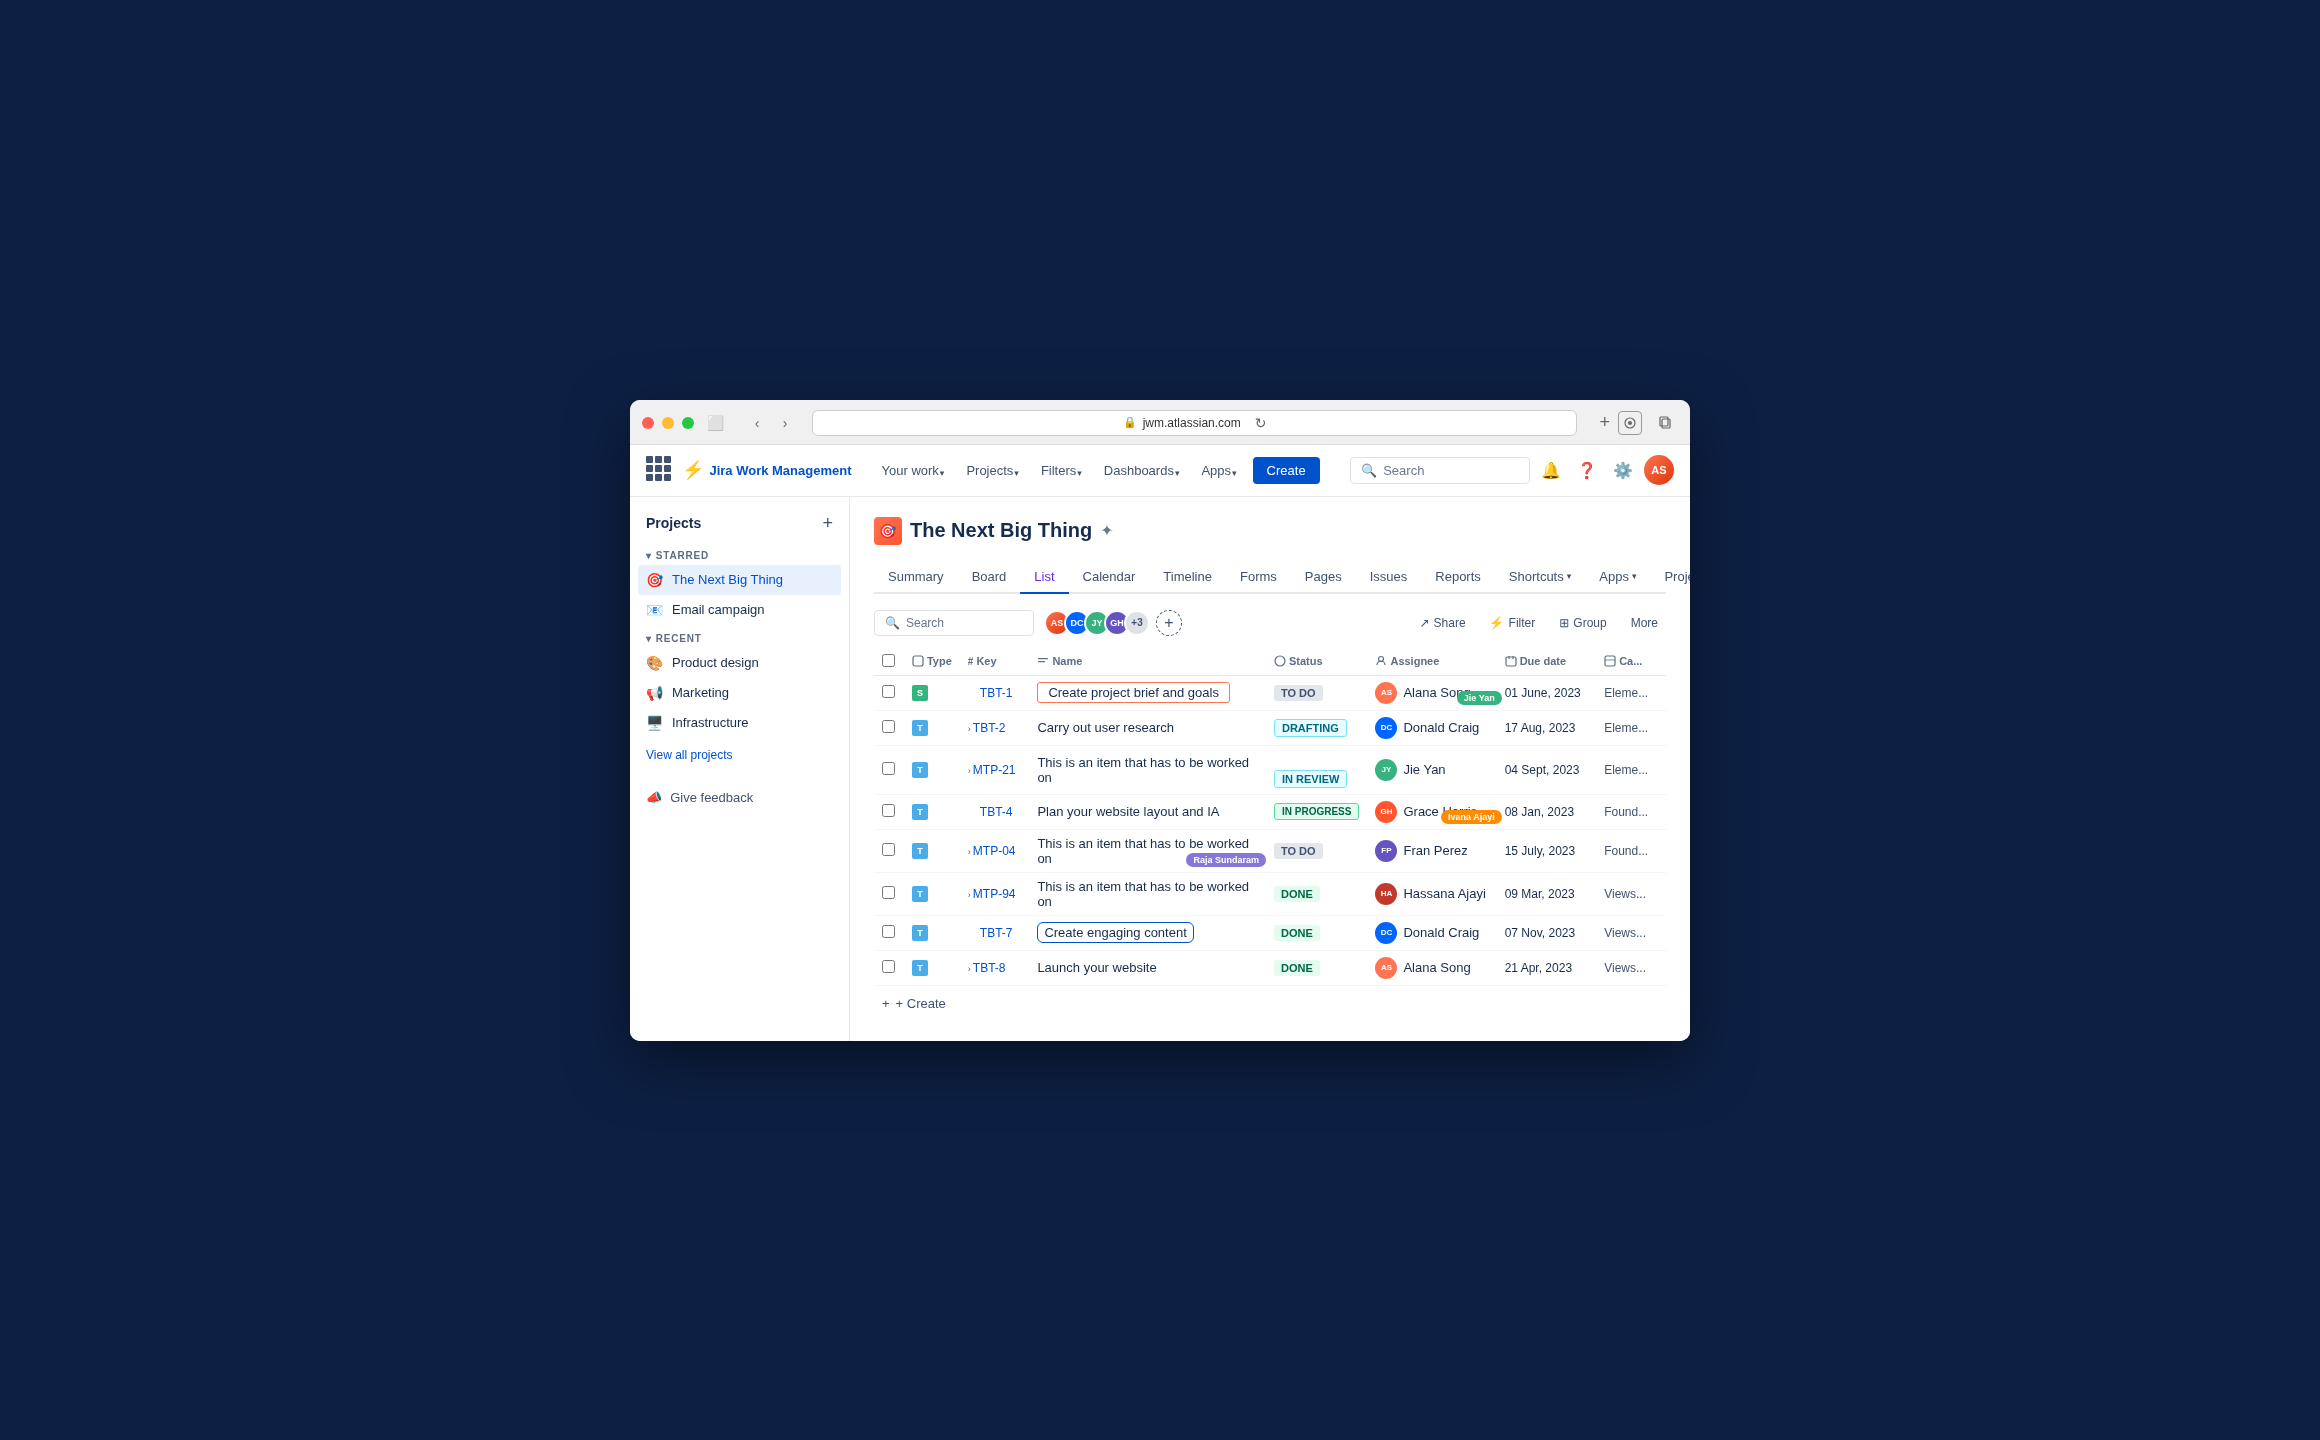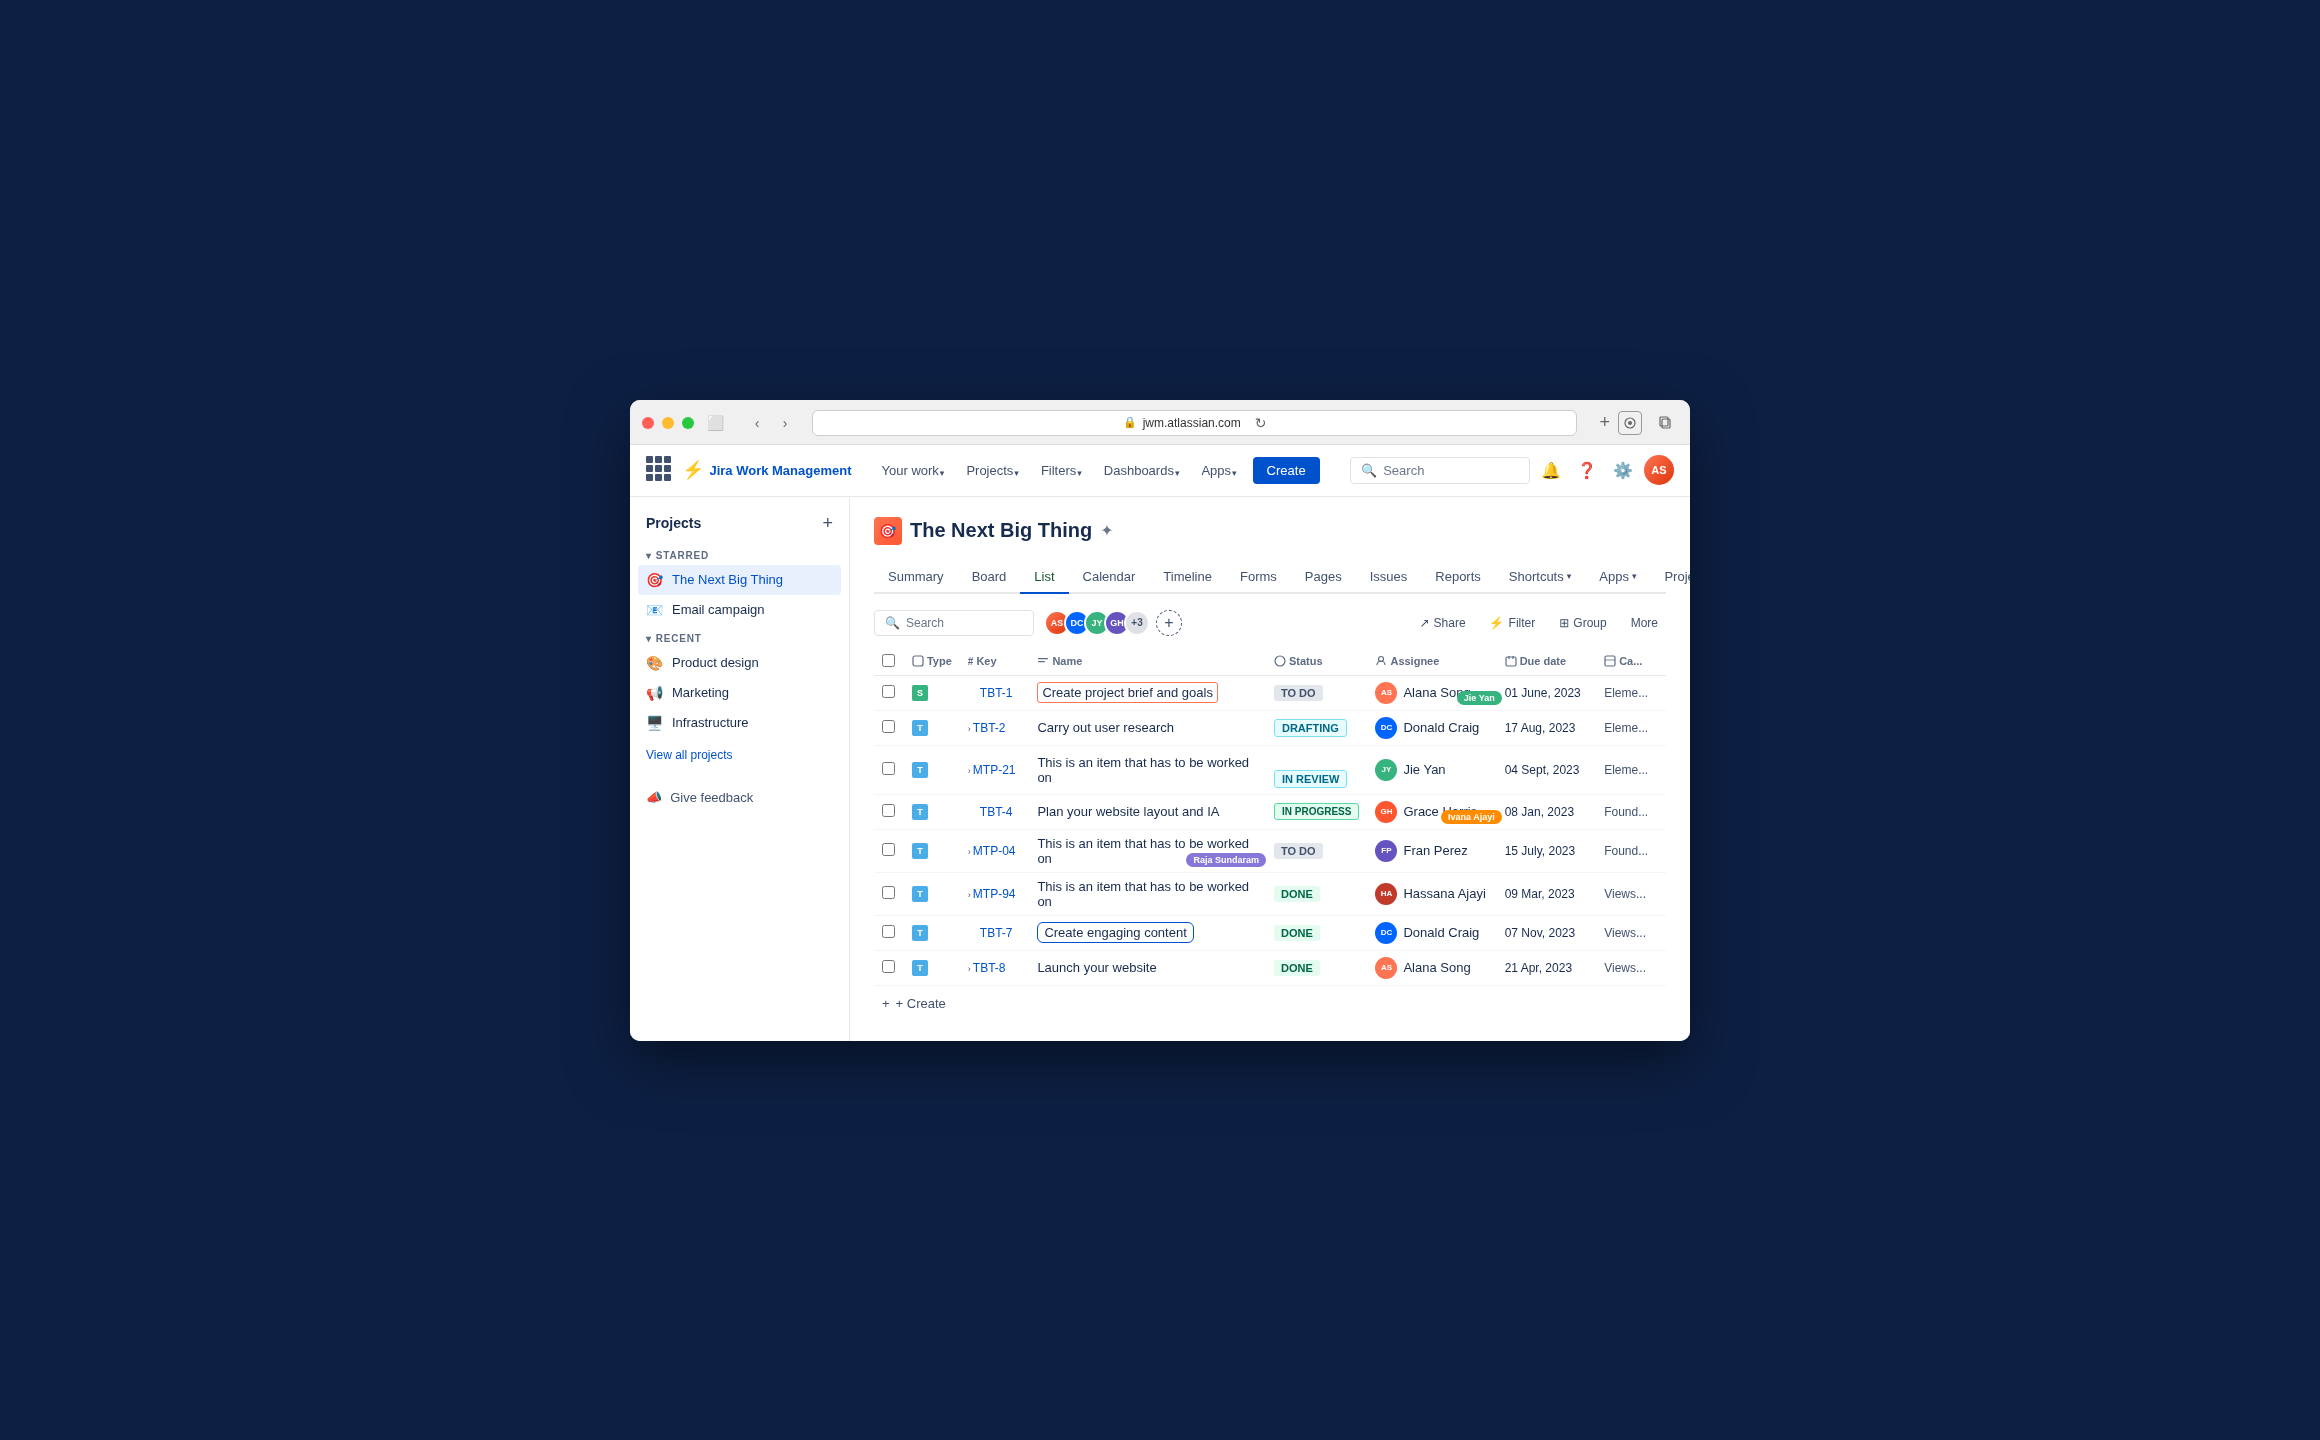--- a/index.html
+++ b/index.html
@@ -189,21 +189,21 @@
     
     .tabs {
       display: flex; align-items: center; gap: 0;
       border-bottom: 2px solid #e8e8e8; margin-bottom: 16px;
     }
     .tab {
       padding: 8px 14px; cursor: pointer; color: #42526e; font-size: 13px;
       border-bottom: 2px solid transparent; margin-bottom: -2px;
       white-space: nowrap;
     }
-    .tab.active { color: #14532d; border-bottom-color: #0052cc; font-weight: 500; }
+    .tab.active { color: #6d28d9; border-bottom-color: #0052cc; font-weight: 500; }
     .tab-with-arrow { display: flex; align-items: center; gap: 3px; }
 
     
     .list-controls {
       display: flex; align-items: center; gap: 10px; margin-bottom: 12px;
     }
     .search-input {
       display: flex; align-items: center; gap: 6px;
       border: 1px solid #dfe1e6; border-radius: 4px;
       padding: 5px 10px; width: 160px; color: #6b778c; font-size: 12px;
@@ -546,21 +546,21 @@
           </thead>
           <tbody id="task-table-body">
           <tr>
                 <td class="checkbox-col"><input type="checkbox" style=""></td>
                 <td class="type-col">
                   <div style="width:16px;height:16px;border-radius:2px;background:#36b37e;display:flex;align-items:center;justify-content:center;color:#fff;font-size:9px;font-weight:700;">S</div>
                 </td>
                 <td class="key-col"><span style="width:12px;display:inline-block;"></span><span class="key-text">TBT-1</span></td>
                 <td class="name-col" style="position:relative;">
     
-    <span style="background:#fff;border:1.5px solid #ff7452;padding:2px 4px;border-radius:3px;display:inline-block;cursor:pointer;">Create project brief and goals</span>
+    <span style="background:#fff;border:1.5px solid #ff7452;padding:2px 10px;border-radius:3px;display:inline-block;cursor:pointer;">Create project brief and goals</span>
   </td>
                 <td class="status-col"><span class="status-badge status-todo">TO DO</span></td>
                 <td class="assignee-col" style="position:relative;">
 
     <div class="assignee-cell">
       <div class="assignee-avatar" style="background:#ff7452;">AS</div>
       <span>Alana Song</span>
     </div>
   </td>
                 <td class="date-col"><span class="date-text">01 June, 2023</span></td>

